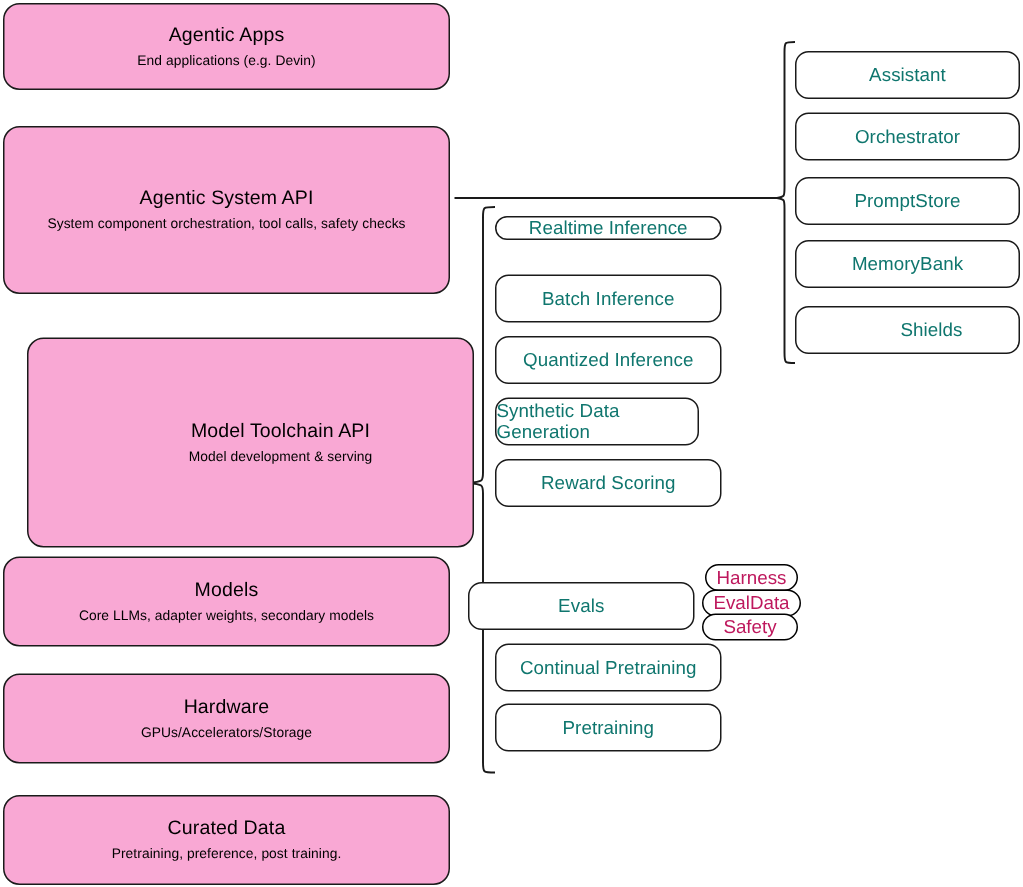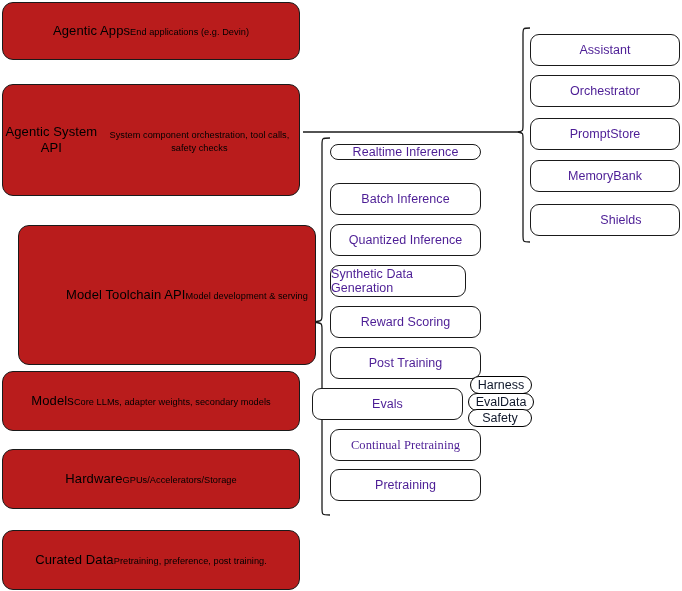--- a/index.html
+++ b/index.html
@@ -13,23 +13,23 @@
     height: 591px;
     background: #ffffff;
     font-family: "Liberation Sans", sans-serif;
     overflow: hidden;
   }
   .box {
     position: absolute;
     box-sizing: border-box;
     border: 1.3px solid #1a1a1a;
     border-radius: 11px;
-    background: #b91c1c;
+    background: #f9a8d4;
     display: flex;
-    flex-direction: row;
+    flex-direction: column;
     align-items: center;
     justify-content: center;
     text-align: center;
   }
   .box .title {
     color: #000000;
     font-size: 13px;
     line-height: 16px;
     letter-spacing: 0.1px;
   }
@@ -43,34 +43,34 @@
   .pill {
     position: absolute;
     box-sizing: border-box;
     border: 1.5px solid #000000;
     border-radius: 999px;
     background: #ffffff;
     display: flex;
     align-items: center;
     justify-content: center;
     font-size: 12.5px;
-    color: #0f172a;
+    color: #be185d;
     z-index: 5;
   }
   .midbox, .rightbox {
     position: absolute;
     box-sizing: border-box;
     border: 1.3px solid #1a1a1a;
     border-radius: 9px;
     background: #ffffff;
     display: flex;
     align-items: center;
     justify-content: center;
     font-size: 12.5px;
-    color: #4c1d95;
+    color: #0f766e;
     letter-spacing: 0.05px;
   }
   svg.overlay {
     position: absolute;
     left: 0;
     top: 0;
     width: 682px;
     height: 591px;
     pointer-events: none;
     overflow: visible;
@@ -145,27 +145,24 @@
   </div>
   <div class="midbox" style="left:330px;top:224px;width:151px;height:32px;">
     <span>Quantized Inference</span>
   </div>
   <div class="midbox" style="left:330px;top:265px;width:136px;height:32px;">
     <span>Synthetic Data Generation</span>
   </div>
   <div class="midbox" style="left:330px;top:306px;width:151px;height:32px;">
     <span>Reward Scoring</span>
   </div>
-  <div class="midbox" style="left:330px;top:347px;width:151px;height:32px;">
-    <span>Post Training</span>
-  </div>
   <div class="midbox" style="left:312px;top:388px;width:151px;height:32px;">
     <span>Evals</span>
   </div>
-  <div class="midbox" style="left:330px;top:429px;width:151px;height:32px;font-family:Liberation Serif, serif;">
+  <div class="midbox" style="left:330px;top:429px;width:151px;height:32px;">
     <span>Continual Pretraining</span>
   </div>
   <div class="midbox" style="left:330px;top:469px;width:151px;height:32px;">
     <span>Pretraining</span>
   </div>
 
   <div class="pill" style="left:470px;top:376px;width:62px;height:18px;">
     <span>Harness</span>
   </div>
   <div class="pill" style="left:468px;top:393px;width:66px;height:18px;">

